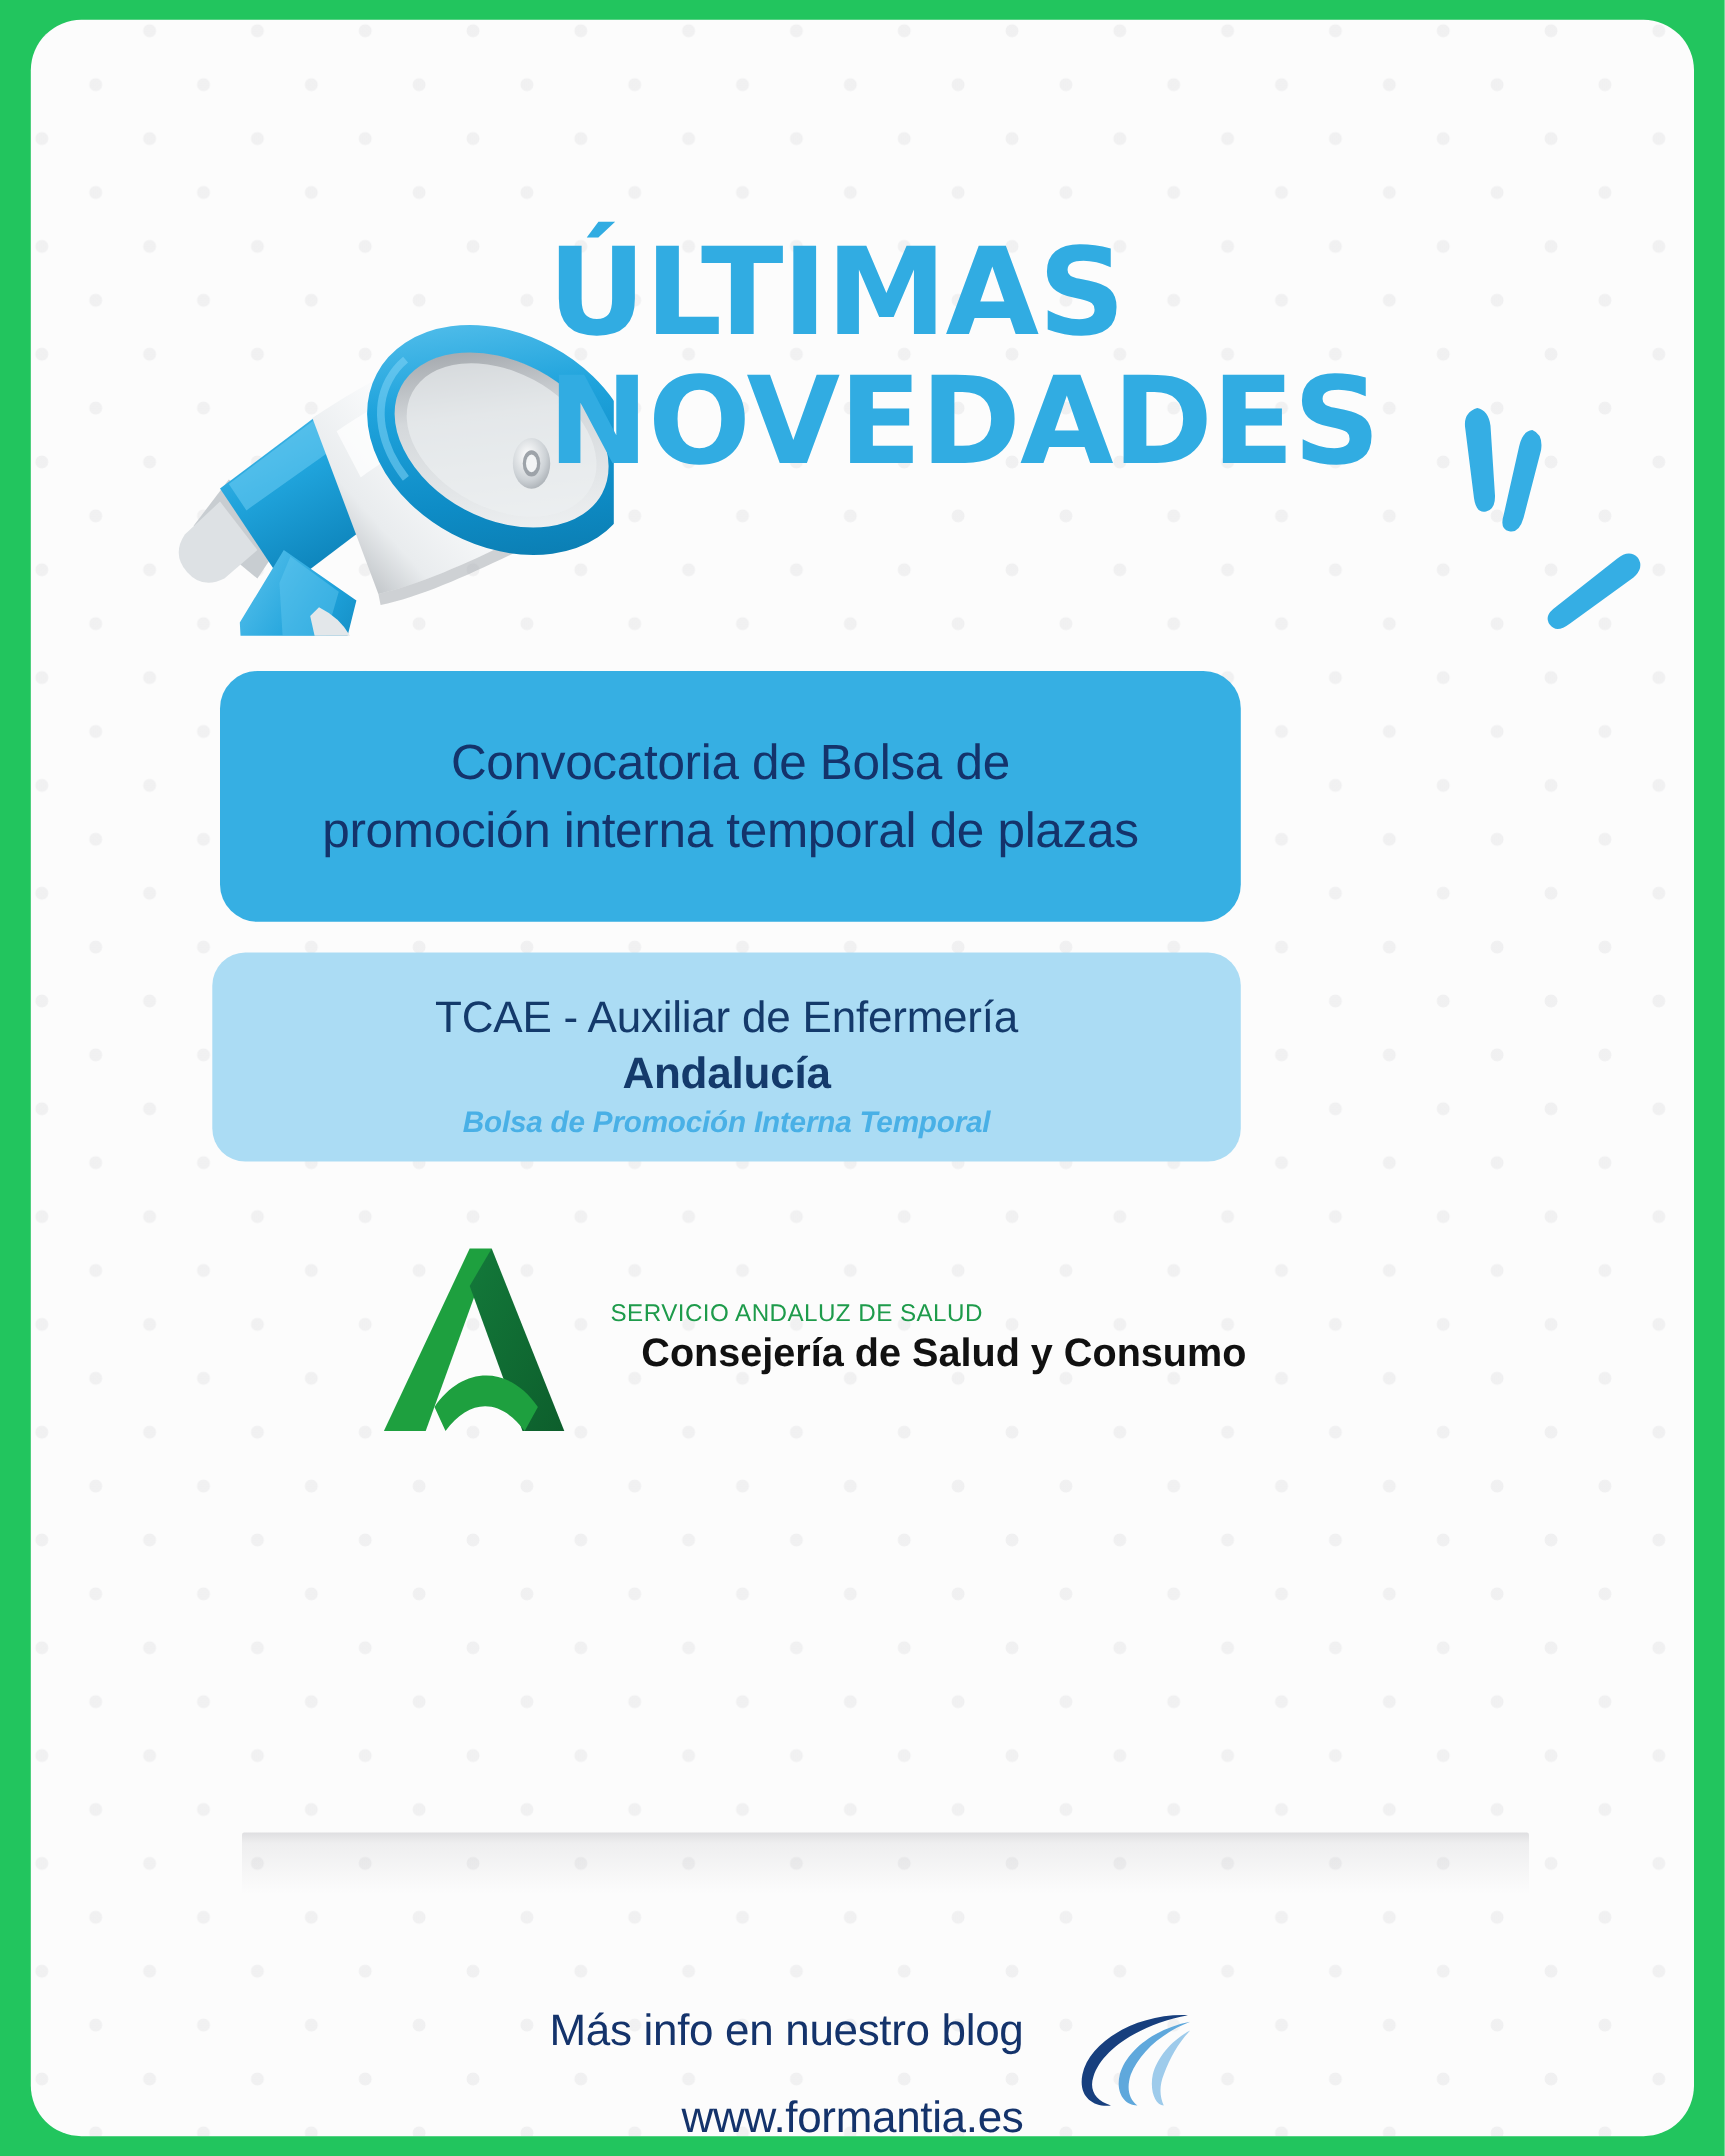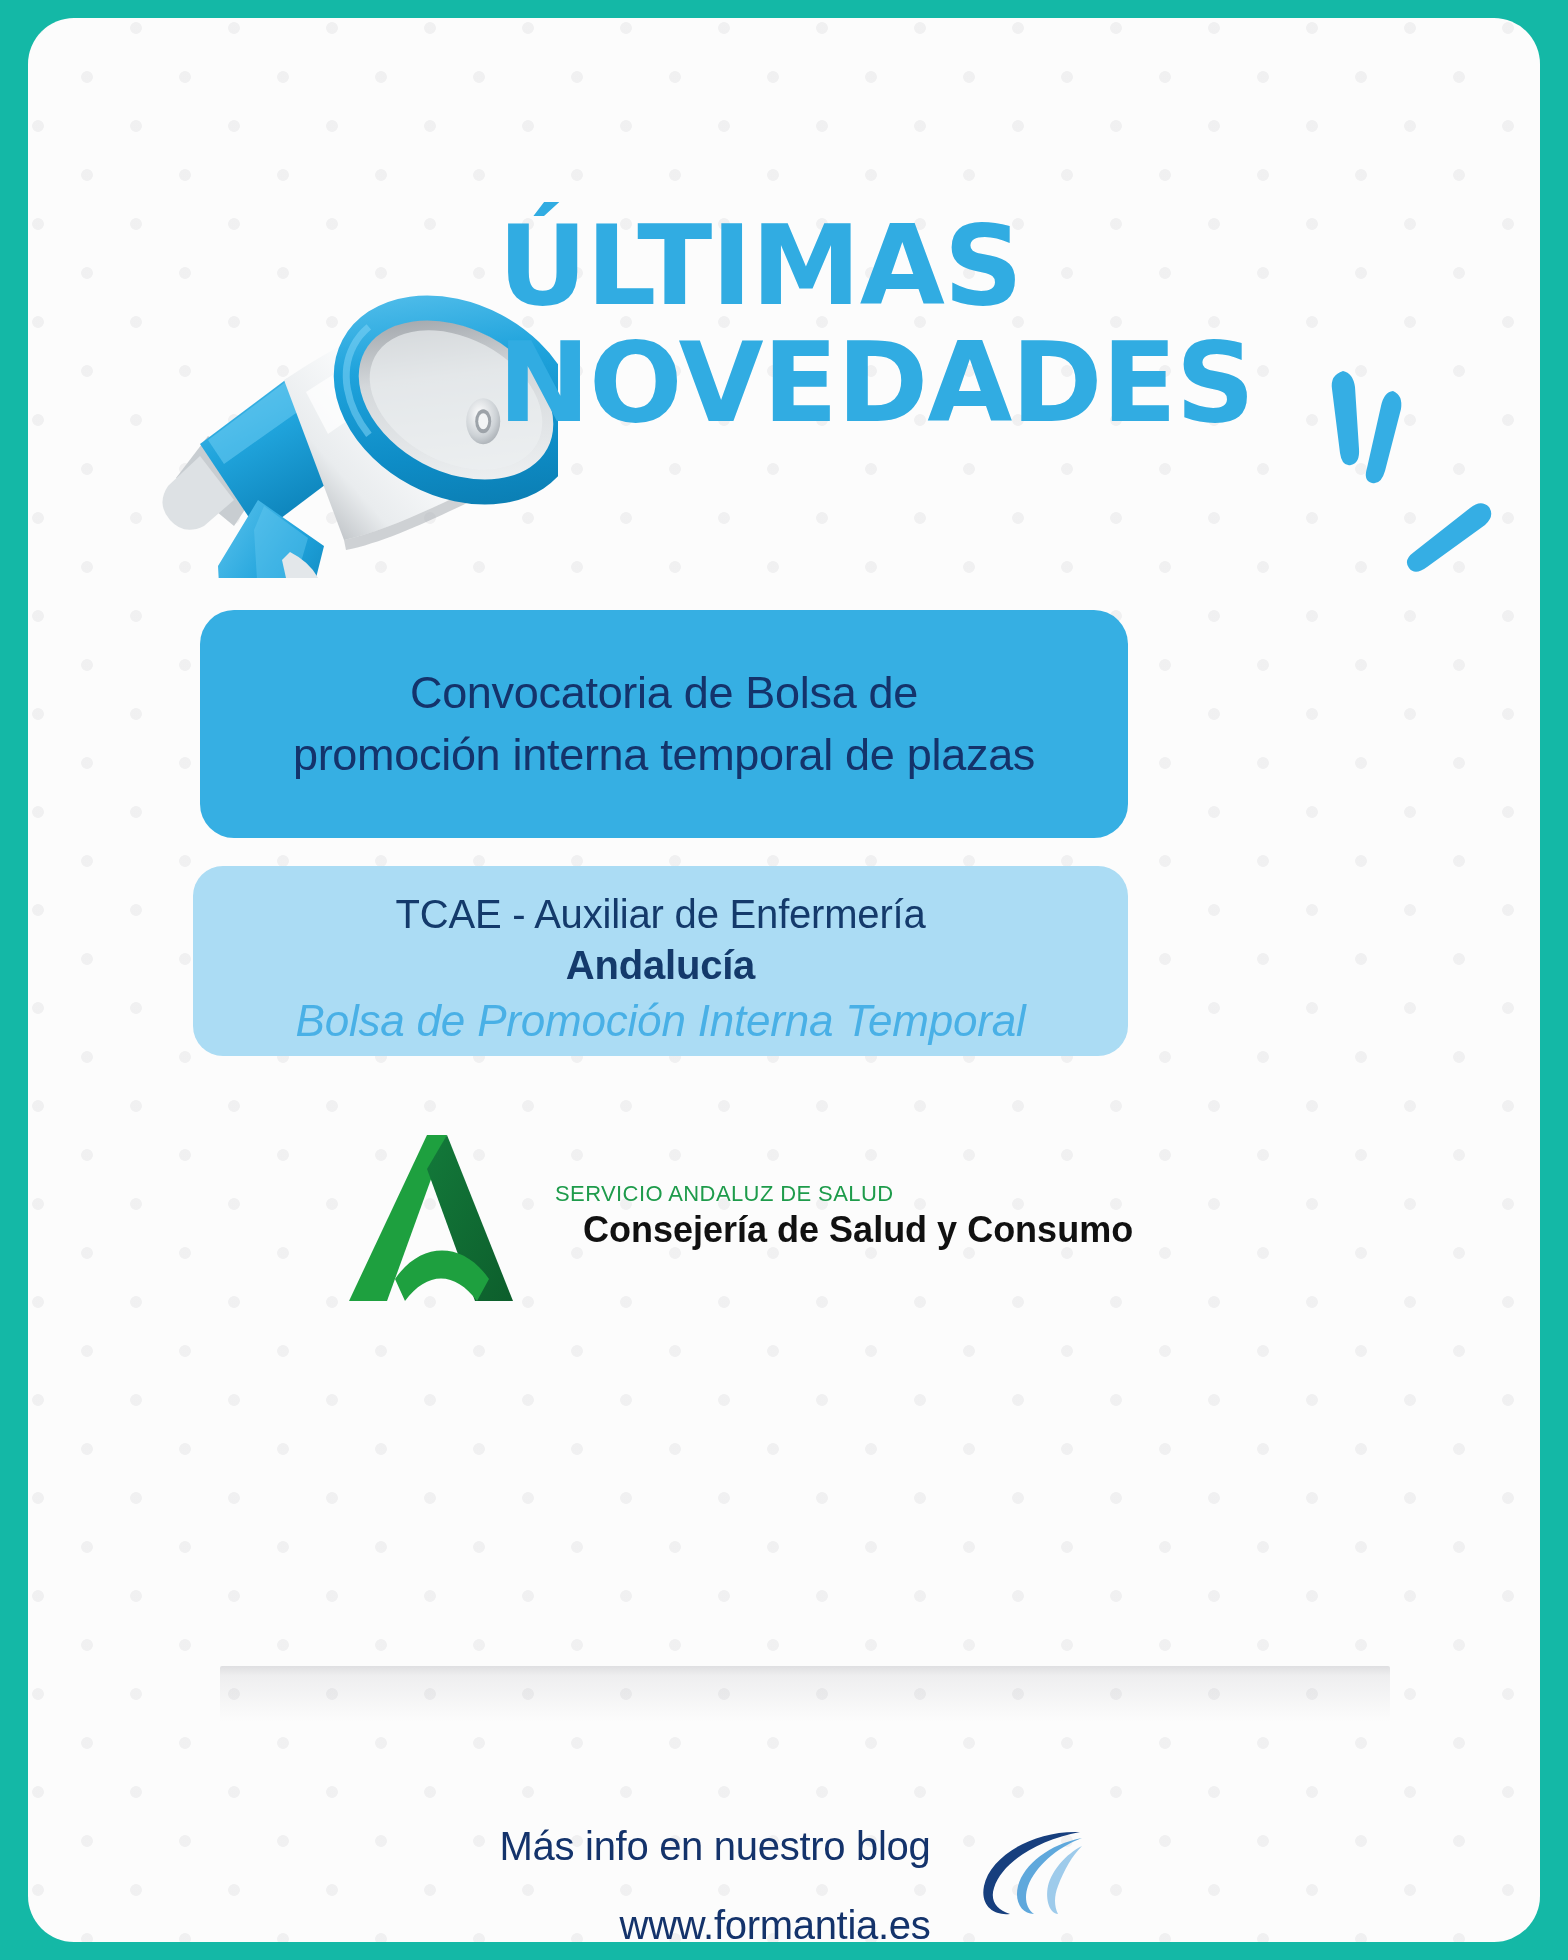--- a/index.html
+++ b/index.html
@@ -7,21 +7,21 @@
   html, body {
     width:1568px; height:1960px;
     overflow:hidden;
     font-family:"Liberation Sans", sans-serif;
   }
 
   
   #poster {
     position:relative;
     width:1568px; height:1960px;
-    background:#14b8a6;
+    background:#22c55e;
   }
 
   
   #card {
     position:absolute;
     left:28px; top:18px;
     width:1512px; height:1924px;
     background:#FCFCFC;
     border-radius:46px;
     overflow:hidden;
@@ -100,23 +100,23 @@
   .ib-region {
     color:#143A6B;
     font-size:40px;
     line-height:1.28;
     font-weight:bold;
     letter-spacing:-.2px;
     white-space:nowrap;
   }
   .ib-sub {
     color:#49B0E6;
-    font-size:44px;
+    font-size:27px;
     line-height:1.30;
-    font-weight:normal;
+    font-weight:bold;
     font-style:italic;
     letter-spacing:-.2px;
     white-space:nowrap;
   }
 
   
   #saslogo {
     position:absolute;
     left:315px; top:1105px;
     width:900px; height:190px;

